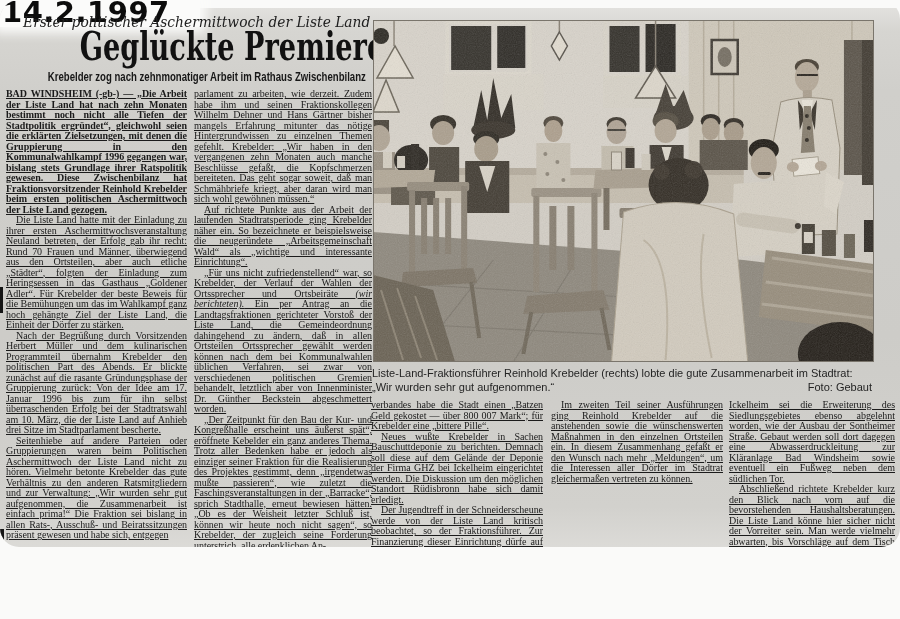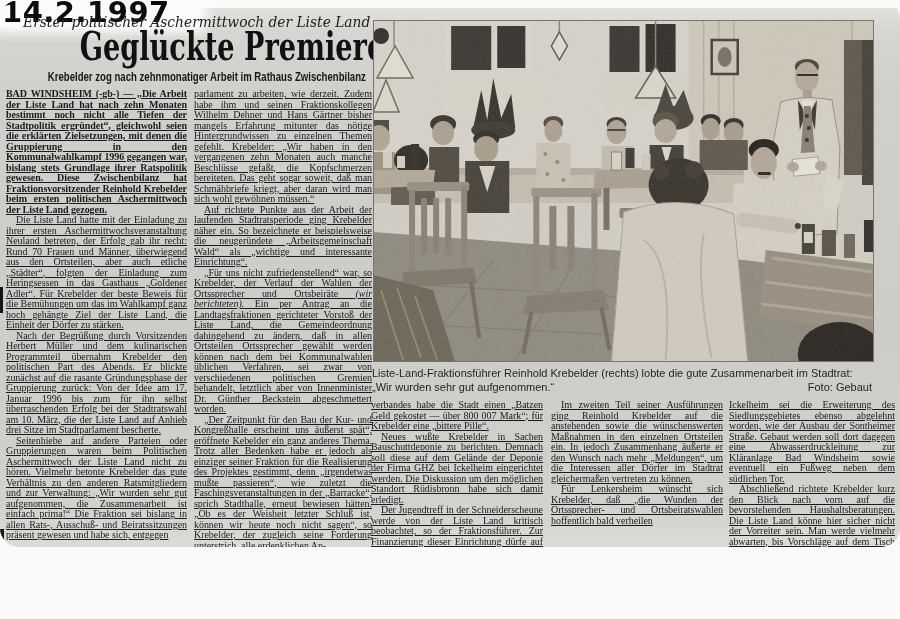--- a/index.html
+++ b/index.html
@@ -239,22 +239,21 @@
     <span class="credit">Foto: Gebaut</span>
   </div>
 
   <div class="col c3">
     <p class="para cont">verbandes habe die Stadt einen „Batzen Geld gekostet — über 800 007 Mark“; für Krebelder eine „bittere Pille“.</p>
     <p class="para">Neues wußte Krebelder in Sachen Bauschuttdeponie zu berichten. Demnach soll diese auf dem Gelände der Deponie der Firma GHZ bei Ickelheim eingerichtet werden. Die Diskussion um den möglichen Standort Rüdisbronn habe sich damit erledigt.</p>
     <p class="para">Der Jugendtreff in der Schneiderscheune werde von der Liste Land kritisch beobachtet, so der Fraktionsführer. Zur Finanzierung dieser Einrichtung dürfe auf keinen Fall den Jugendgruppen auf den Dörfern etwas weggenommen werden.</p>
   </div>
 
   <div class="col c4">
-    <p class="para">Im zweiten Teil seiner Ausführungen ging Reinhold Krebelder auf die anstehenden sowie die wünschenswerten Maßnahmen in den einzelnen Ortsteilen ein. In jedoch Zusammenhang äußerte er den Wunsch nach mehr „Meldungen“, um die Interessen aller Dörfer im Stadtrat gleichermaßen vertreten zu können.</p>
-    <p class="para">Für Lenkersheim wünscht sich Krebelder, daß „die Wunden der Ortssprecher- und Ortsbeiratswahlen hoffentlich bald verheilen</p>
+    <p class="para">Im zweiten Teil seiner Ausführungen ging Reinhold Krebelder auf die anstehenden sowie die wünschenswerten Maßnahmen in den einzelnen Ortsteilen ein. In diesem Zusammenhang gefaßt er den Wunsch nach mehr „Meldungen“, um die Interessen aller Dörfer im Stadtrat gleichermaßen vertreten zu können.</p>
   </div>
 
   <div class="col c5">
     <p class="para cont">Ickelheim sei die Erweiterung des Siedlungsgebietes ebenso abgelehnt worden, wie der Ausbau der Sontheimer Straße. Gebaut werden soll dort dagegen eine Abwasserdruckleitung zur Kläranlage Bad Windsheim sowie eventuell ein Fußweg neben dem südlichen Tor.</p>
     <p class="para">Abschließend richtete Krebelder kurz den Blick nach vorn auf die bevorstehenden Haushaltsberatungen. Die Liste Land könne hier sicher nicht der Vorreiter sein. Man werde vielmehr abwarten, bis Vorschläge auf dem Tisch lägen, um diese dann zu diskutieren. Man selbst sei in Sachen Haushalt auch bei langen Zusammenkünften „nicht weit gekommen“. „Keiner“, so Krebelder,</p>
   </div>
 
   <div class="artifact a1"></div>
   <div class="artifact a2"></div>
 </div>

